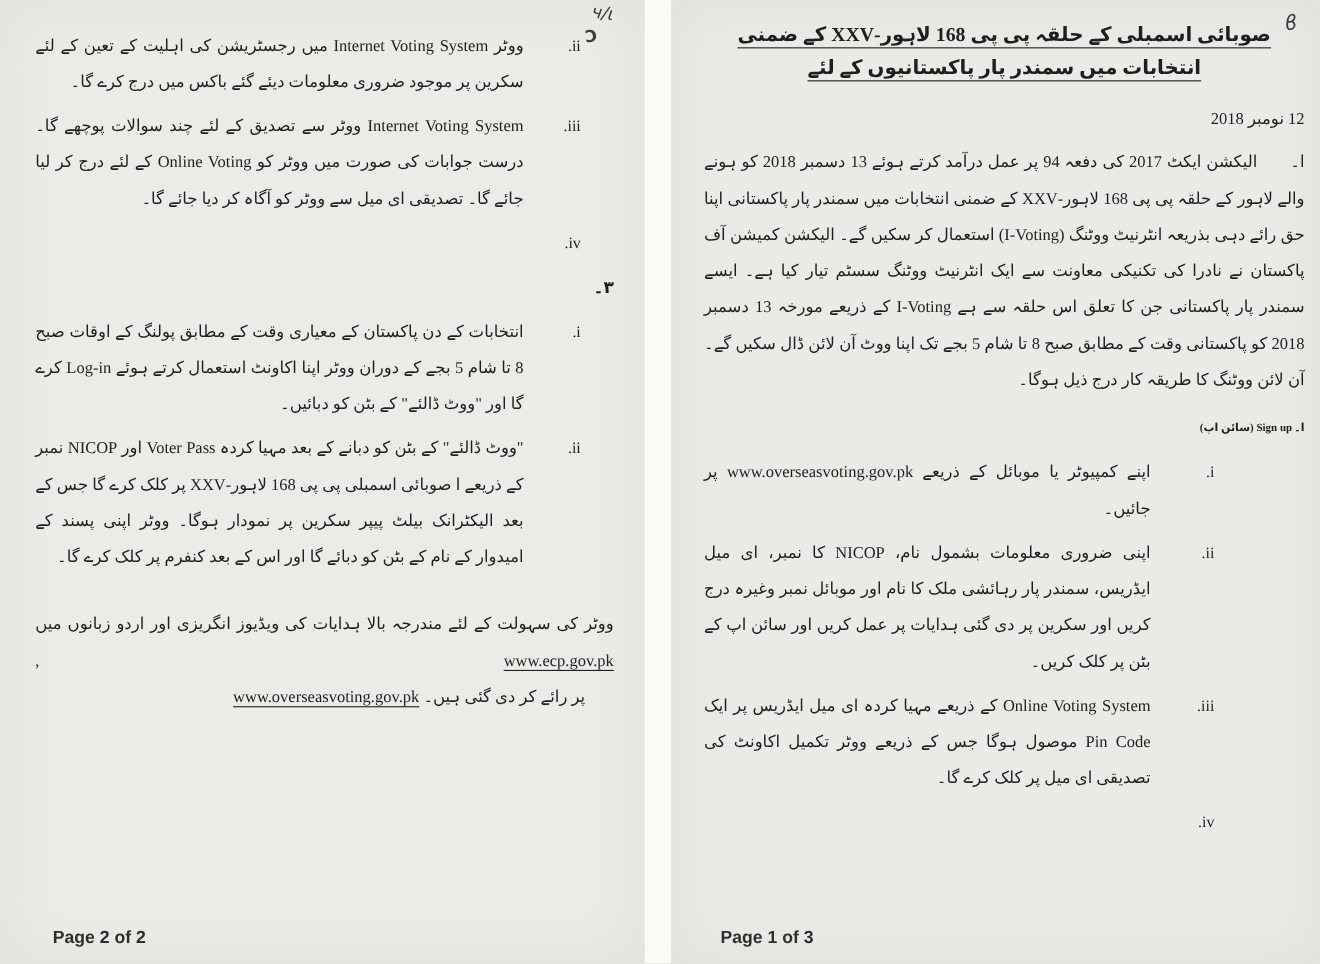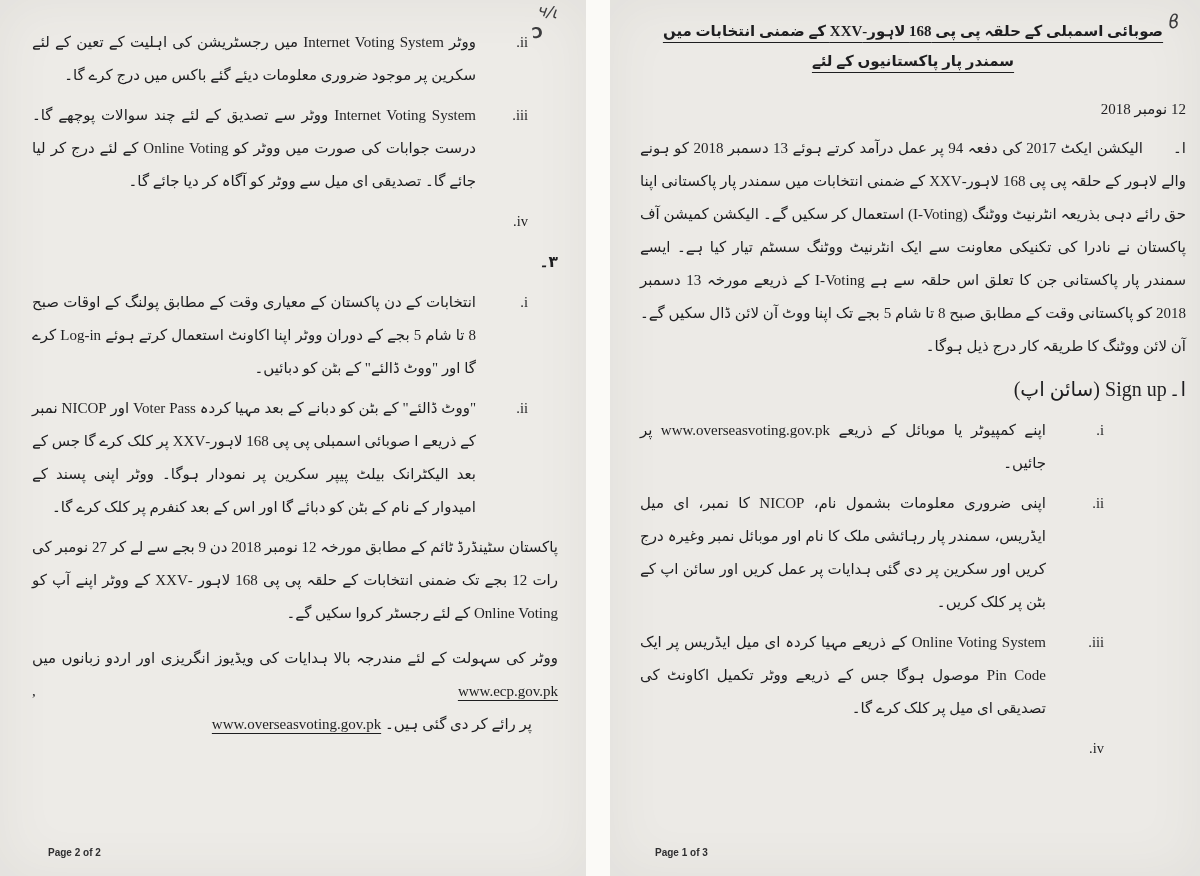--- a/index.html
+++ b/index.html
@@ -20,30 +20,30 @@
   .inner{
     position:relative;height:100%;
     direction:rtl;
     font-size:15px;line-height:33px;
     text-align:right;
   }
   .page-right .inner{padding:16px 14px 0 30px;}
   .page-left  .inner{padding:26px 28px 0 32px;}
 
   
-  .ttl{text-align:center;font-weight:bold;font-size:15px;line-height:30px;margin-bottom:4px;}
+  .ttl{text-align:center;font-weight:bold;font-size:18px;line-height:30px;margin-bottom:4px;}
   .ttl .tl{display:inline-block;text-decoration:underline;text-underline-offset:6px;margin-bottom:13px;}
   .date-line{text-align:right;margin:2px 0 6px 0;}
 
   
   .para{text-align:justify;}
   .pmk{margin-left:30px;}
 
   
-  .h-signup{font-weight:normal;font-size:20px;margin:10px 0 8px 0;}
+  .h-signup{font-weight:bold;font-size:10px;margin:10px 0 8px 0;}
   .h-signup .pmk{margin-left:2px;}
 
   
   .hsec{display:flex;font-weight:bold;font-size:15.5px;margin:6px 0 8px 0;}
   .hsec .mk{flex:none;width:46px;}
 
   
   .item{display:flex;margin-bottom:7px;}
   .item .mk{flex:none;font-size:14.5px;}
   .item .tx{flex:1;text-align:justify;}
@@ -53,21 +53,21 @@
   .page-left  .item .mk{width:52px;}
 
   .u{text-decoration:underline;text-underline-offset:4px;text-align:right;}
 
   .jline{text-align:justify;text-align-last:justify;}
   .cline{text-align:right;padding-left:14px;padding-right:26px;}
 
   .footer{
     position:absolute;bottom:16px;direction:ltr;text-align:center;
     font-family:"Liberation Sans",sans-serif;font-weight:bold;
-    font-size:10px;line-height:14px;color:#2e2e30;
+    font-size:16px;line-height:14px;color:#2e2e30;
   }
   .page-left .footer{left:48px;}
   .page-right .footer{left:45px;}
 
   
   .hw{position:absolute;direction:ltr;color:#3c3c3e;font-family:"DejaVu Sans",sans-serif;}
   .hw-l1{left:538px;top:2px;font-size:16px;font-style:italic;transform:rotate(9deg);}
   .hw-l2{left:532px;top:24px;font-size:15px;font-weight:bold;transform:rotate(-6deg);}
   .hw-r1{left:558px;top:10px;font-size:19px;font-style:italic;transform:rotate(-4deg);}
 </style>
@@ -100,23 +100,22 @@
 
       <div class="item">
         <span class="mk">i.</span>
         <div class="tx">انتخابات کے دن پاکستان کے معیاری وقت کے مطابق پولنگ کے اوقات صبح 8 تا شام 5 بجے کے دوران ووٹر اپنا اکاونٹ استعمال کرتے ہوئے Log-in کرے گا اور "ووٹ ڈالئے" کے بٹن کو دبائیں۔</div>
       </div>
       <div class="item">
         <span class="mk">ii.</span>
         <div class="tx">"ووٹ ڈالئے" کے بٹن کو دبانے کے بعد مہیا کردہ Voter Pass اور NICOP نمبر کے ذریعے ا صوبائی اسمبلی پی پی 168 لاہور-XXV پر کلک کرے گا جس کے بعد الیکٹرانک بیلٹ پیپر سکرین پر نمودار ہوگا۔ ووٹر اپنی پسند کے امیدوار کے نام کے بٹن کو دبائے گا اور اس کے بعد کنفرم پر کلک کرے گا۔</div>
       </div>
 
-      <div class="para">پاکستان سٹینڈرڈ ٹائم کے مطابق مورخہ 12 نومبر 2018 دن 9 بجے سے لے کر 27 نومبر کی رات 12 بجے تک ضمنی انتخابات کے حلقہ پی پی 168 لاہور -XXV کے ووٹر اپنے آپ کو Online Voting کے لئے رجسٹر کروا سکیں گے۔</div>
 
-      <div style="margin-top:12px;">
+      <div style="margin-top:28px;">
         <div class="jline">
           <span>ووٹر کی سہولت کے لئے مندرجہ بالا ہدایات کی ویڈیوز انگریزی اور اردو زبانوں میں</span>
           <span class="u">www.ecp.gov.pk</span>
           <span>,</span>
         </div>
         <div class="cline">
           <span>پر رائے کر دی گئی ہیں۔</span>
           <span class="u">www.overseasvoting.gov.pk</span>
         </div>
       </div>

